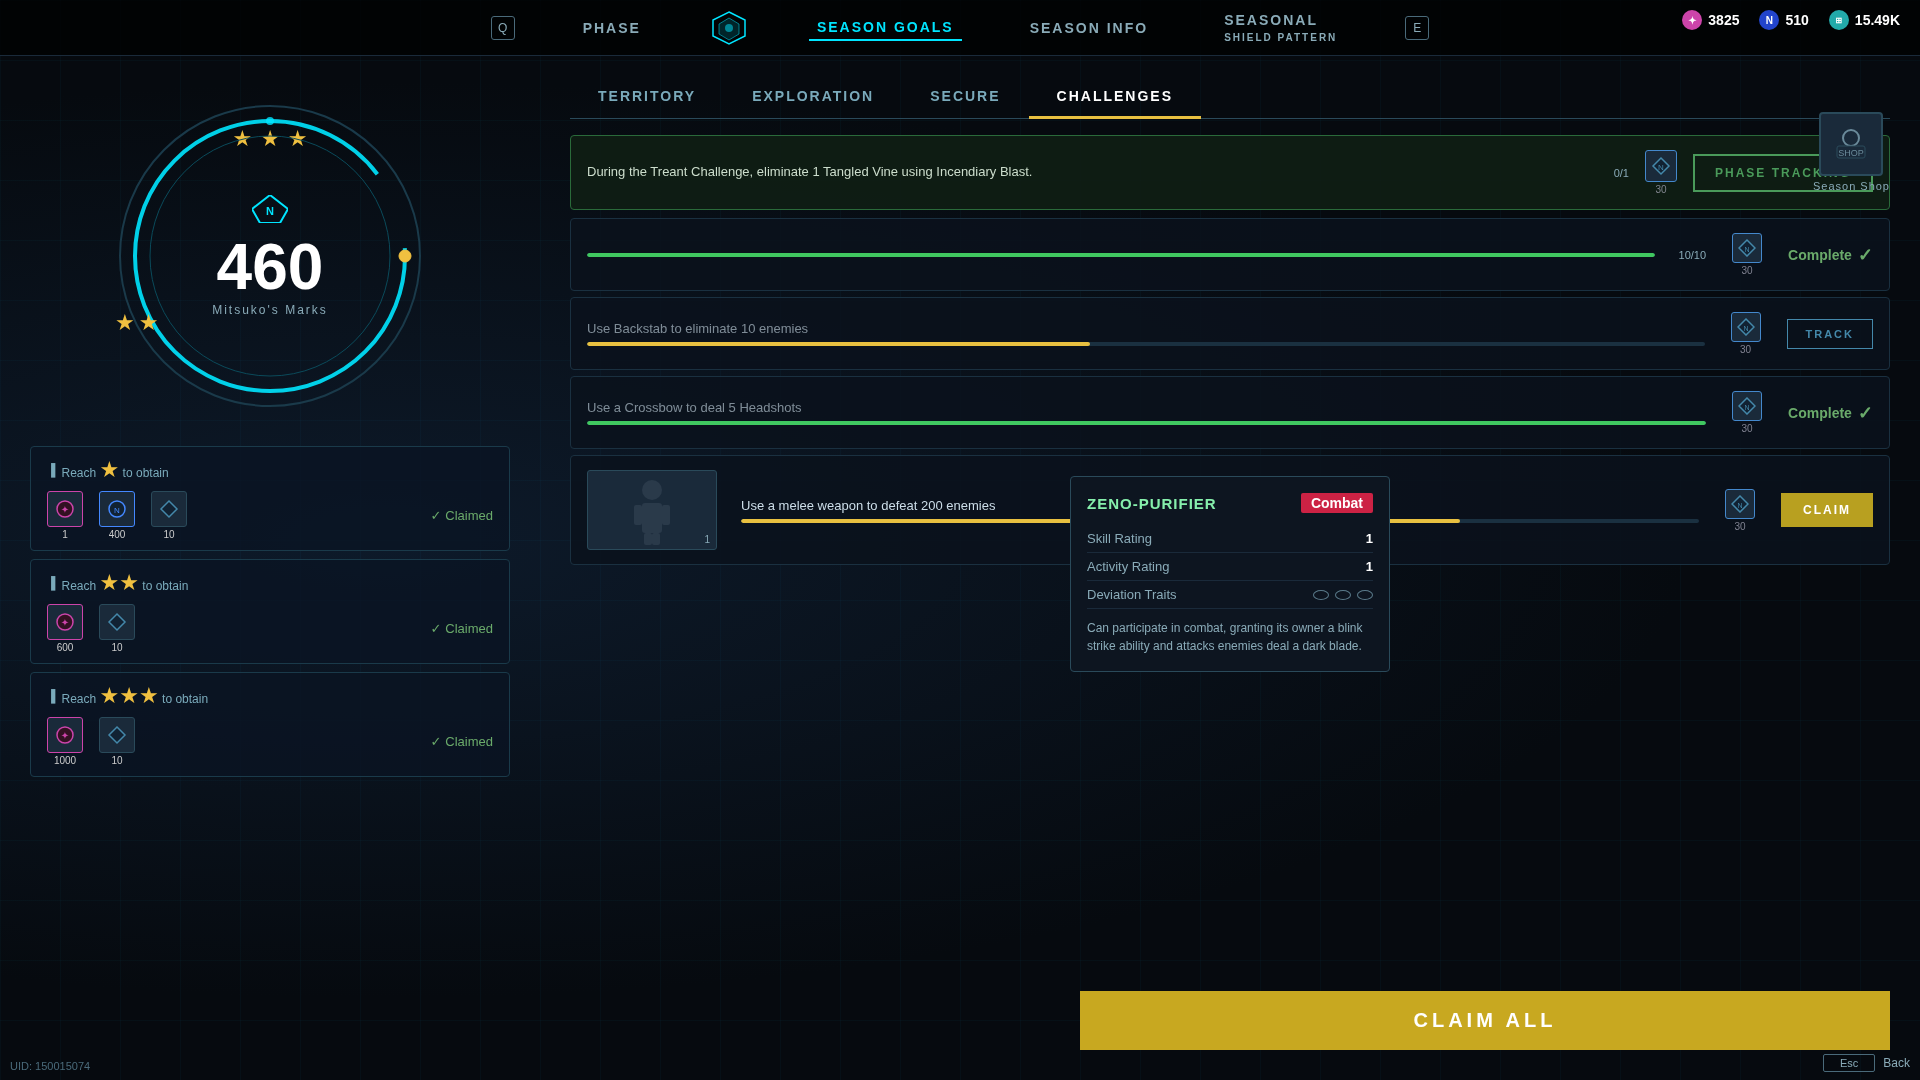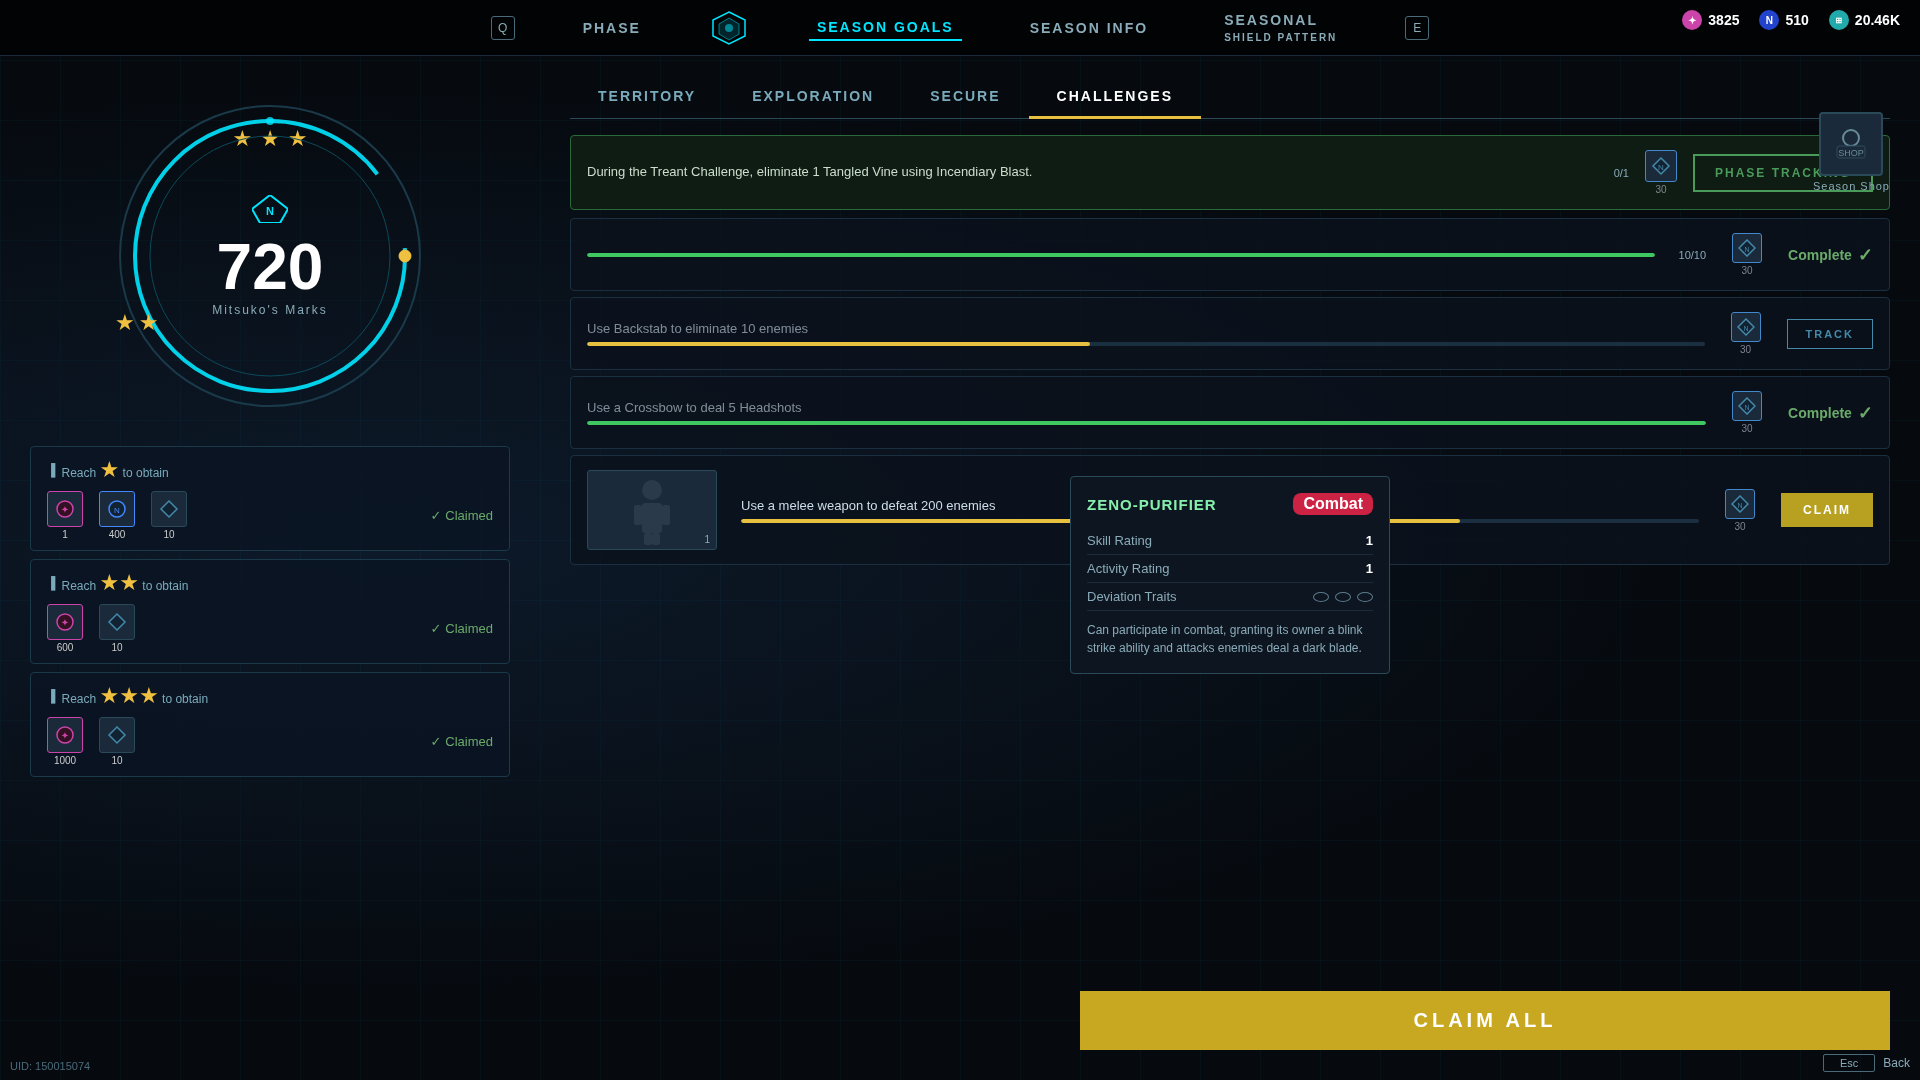--- a/index.html
+++ b/index.html
@@ -446,23 +446,23 @@
     }
     .tooltip-title {
       font-size: 15px;
       font-weight: bold;
       color: #86efac;
       letter-spacing: 1px;
     }
     .combat-badge {
       background: #cc2244;
       color: #fff;
-      font-size: 16px;
+      font-size: 14px;
       padding: 2px 10px;
-      border-radius: 8px;
+      border-radius: 2px;
       font-weight: bold;
     }
     .tooltip-stat-row {
       display: flex;
       justify-content: space-between;
       padding: 6px 0;
       border-bottom: 1px solid #1a2a3a;
       font-size: 13px;
     }
     .tooltip-stat-label { color: #8aabb8; }
@@ -579,21 +579,21 @@
   <div class="currency-item">
     <div class="currency-icon currency-pink">✦</div>
     <span>3825</span>
   </div>
   <div class="currency-item">
     <div class="currency-icon currency-blue">N</div>
     <span>510</span>
   </div>
   <div class="currency-item">
     <div class="currency-icon currency-green">⊞</div>
-    <span>20.46K</span>
+    <span>15.49K</span>
   </div>
 </div>
 
 <div class="season-shop">
   <div class="season-shop-icon">
     <svg width="36" height="36" viewBox="0 0 36 36">
       <circle cx="18" cy="12" r="8" fill="none" stroke="#6a8a9a" stroke-width="2"></circle>
       <rect x="4" y="20" width="28" height="12" rx="2" fill="#1a2a3a" stroke="#2a4a5a" stroke-width="1"></rect>
       <text x="18" y="30" text-anchor="middle" fill="#6a8a9a" font-size="9">SHOP</text>
     </svg>
@@ -629,21 +629,21 @@
     </div>
 
     <div class="gauge-center">
 
       <div style="margin-bottom:8px;">
         <svg width="36" height="28" viewBox="0 0 36 28">
           <polygon points="18,0 36,14 28,28 8,28 0,14" fill="none" stroke="#00e5ff" stroke-width="2"></polygon>
           <text x="18" y="20" text-anchor="middle" fill="#00e5ff" font-size="11" font-weight="bold">N</text>
         </svg>
       </div>
-      <div class="gauge-value">720</div>
+      <div class="gauge-value">460</div>
       <div class="gauge-label">Mitsuko's Marks</div>
     </div>
   </div>
 
   <div class="milestone-section">
 
     <div class="milestone-row">
       <div class="milestone-header">
         <span style="color:#7aaabb; font-size:12px;">▐</span>
         <span>Reach <span class="star">★</span> to obtain</span>

